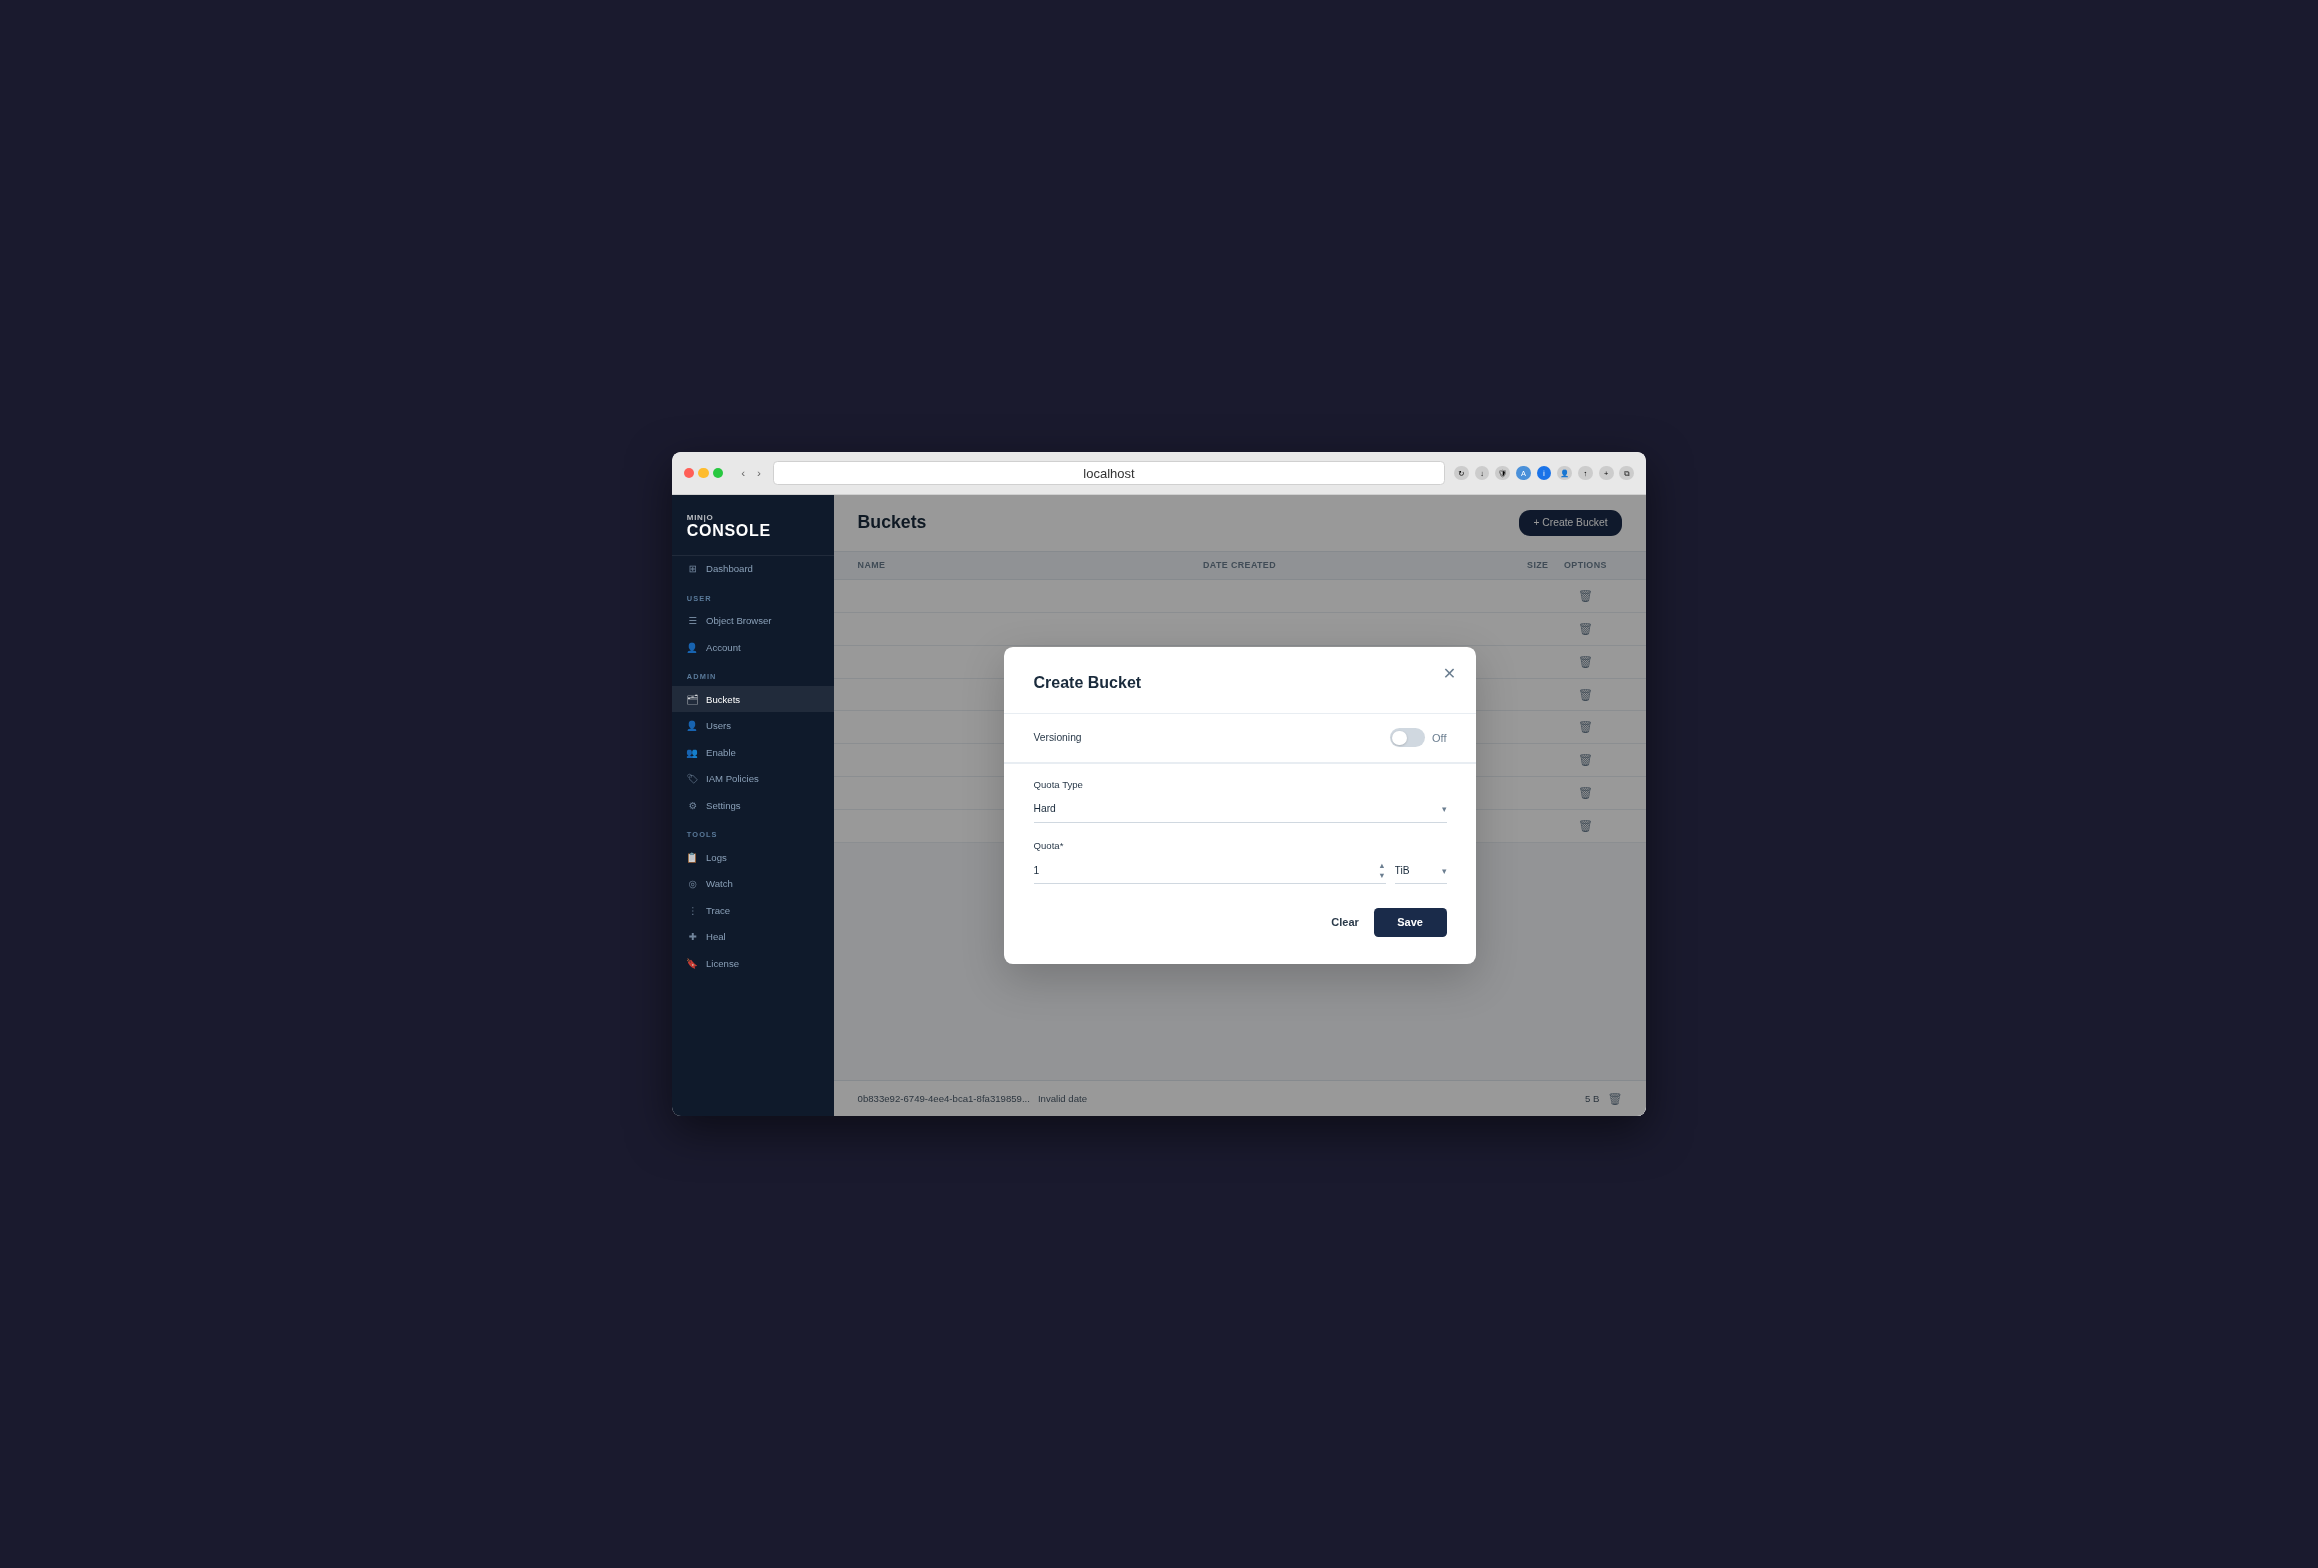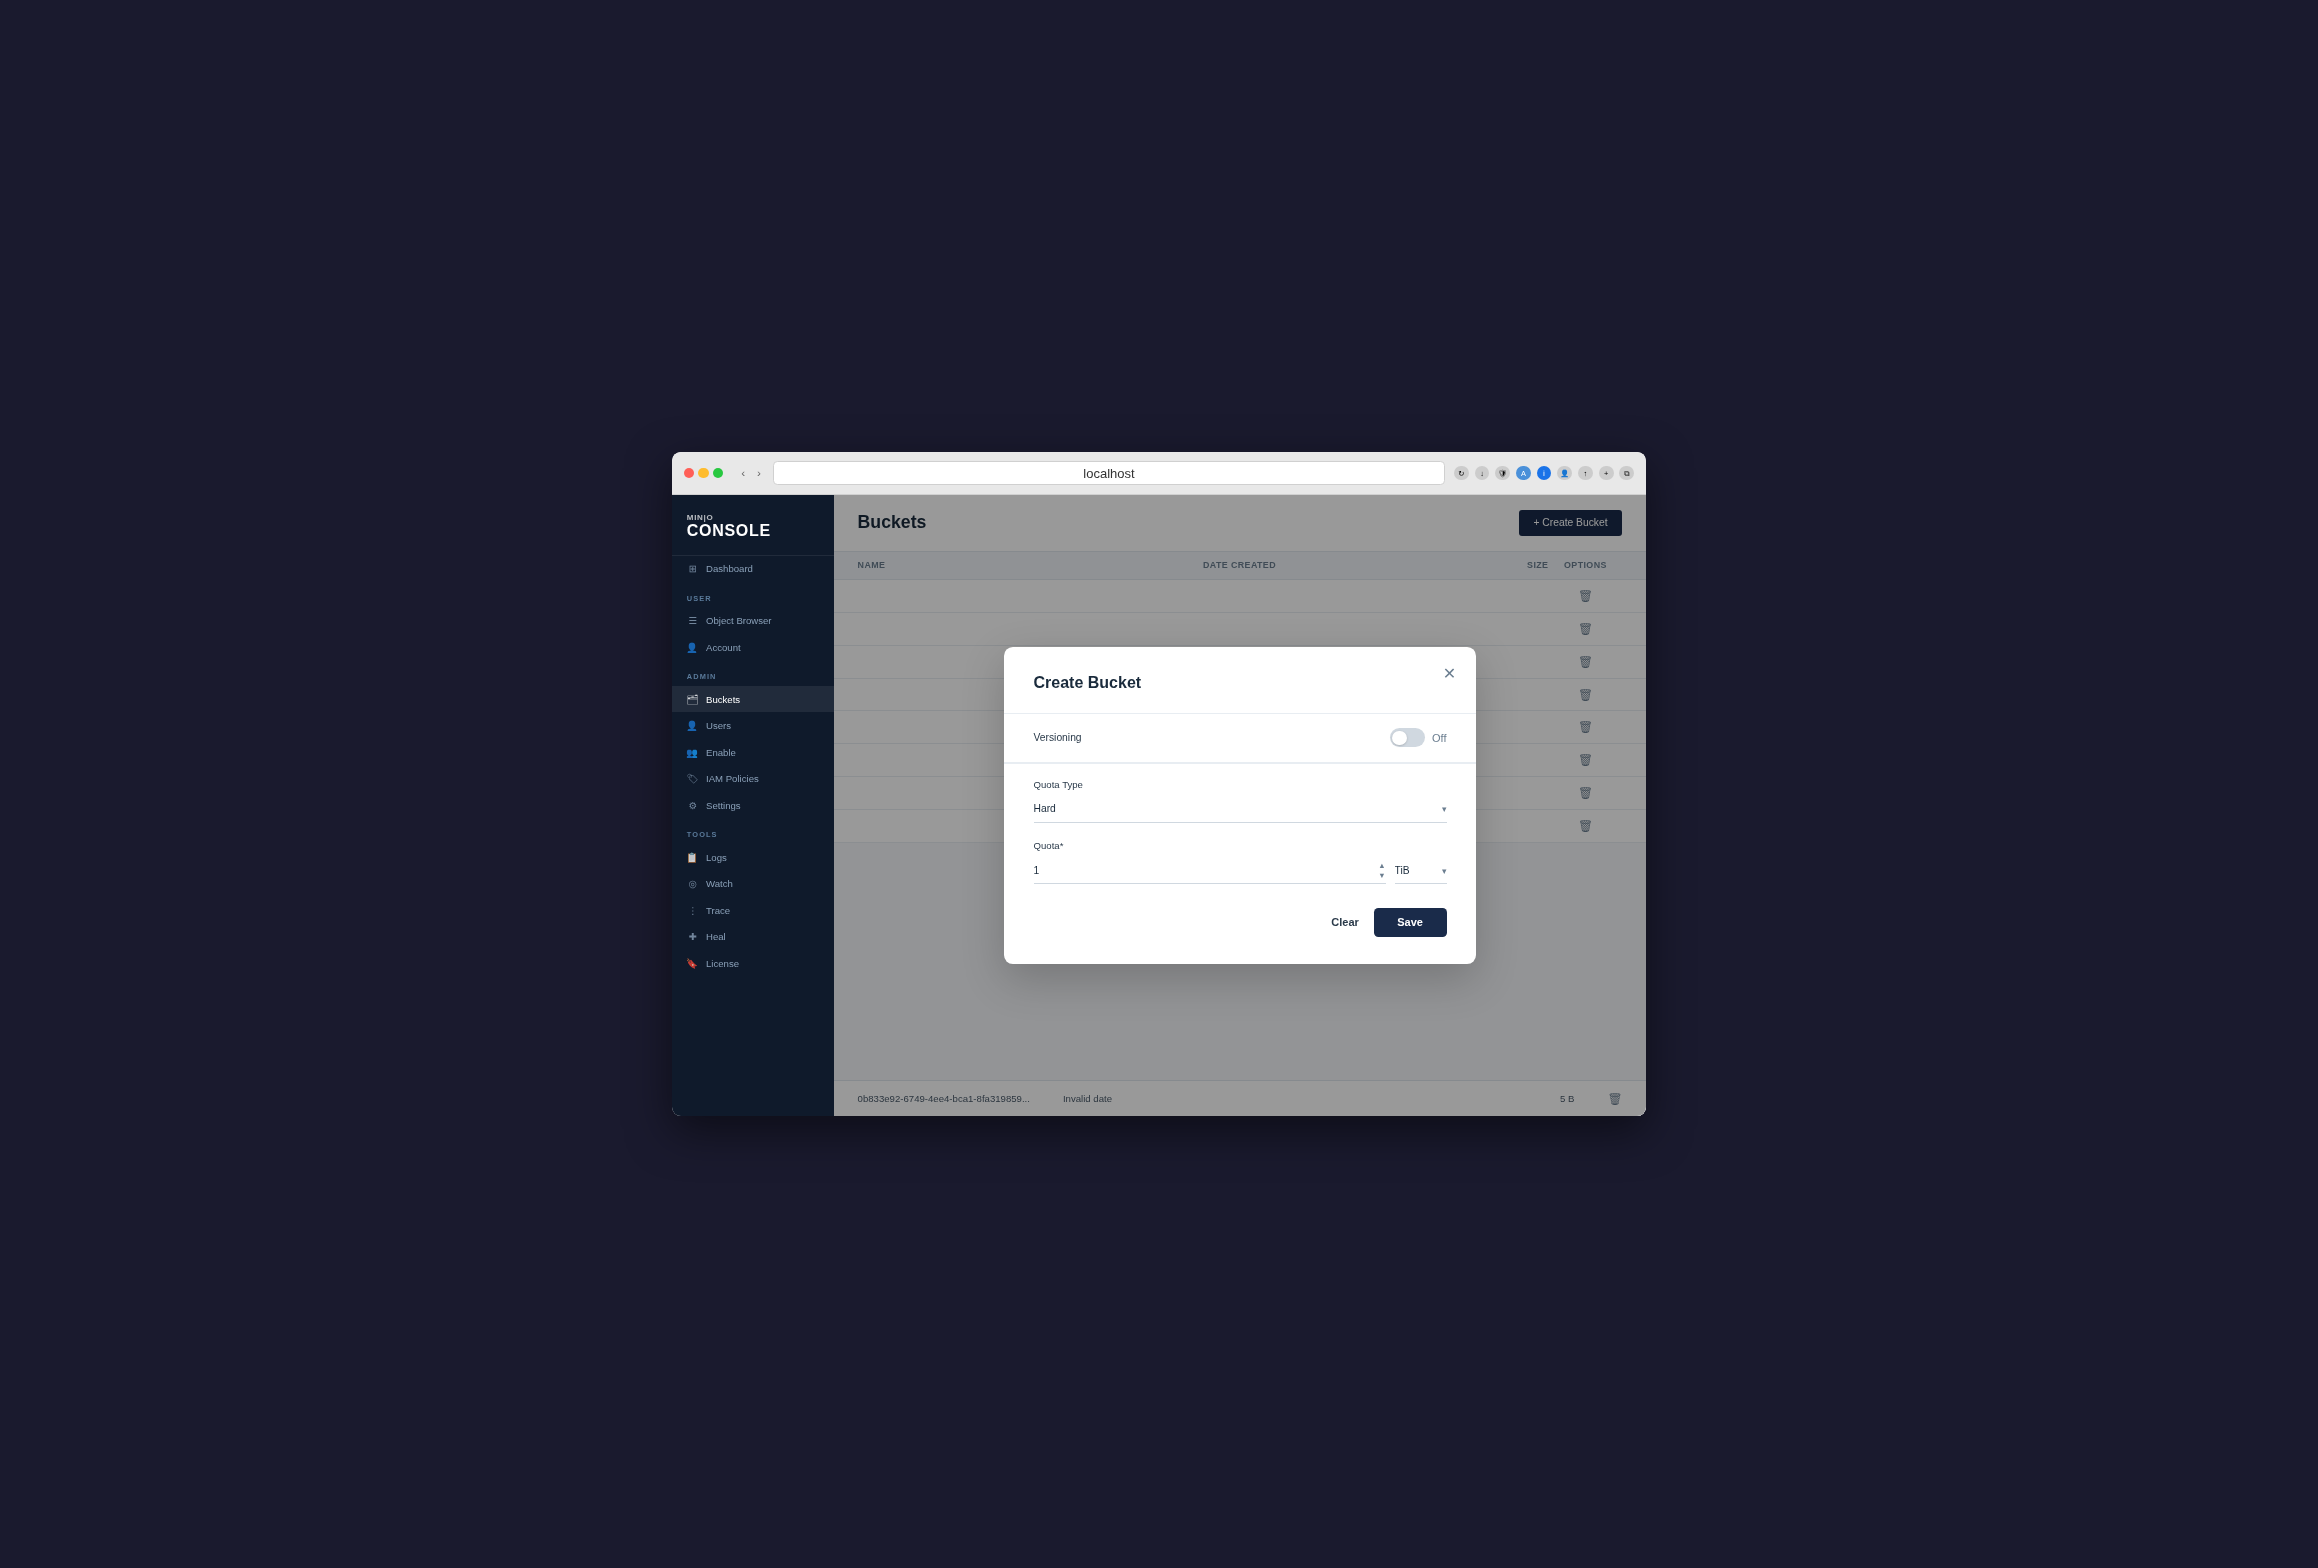--- a/index.html
+++ b/index.html
@@ -167,21 +167,21 @@
     .page-title {
       font-size: 17.7px;
       font-weight: 600;
       color: #1a2b3c;
     }
     .create-bucket-btn {
       background: #1a2b4a;
       color: white;
       border: none;
       padding: 7.4px 14.8px;
-      border-radius: 3px;
+      border-radius: 11px;
       font-size: 10.3px;
       cursor: pointer;
       display: flex;
       align-items: center;
       gap: 4.4px;
       font-weight: 500;
     }
     .table-area {
       flex: 1;
       padding: 0;
@@ -439,21 +439,21 @@
     }
     
     .bottom-row {
       display: flex;
       padding: 10.3px 23.6px;
       background: white;
       border-top: 0.7px solid #e0e6ed;
       font-size: 9.6px;
       color: #4a5a6a;
       align-items: center;
-      gap: 33px;
+      gap: 8px;
       justify-content: space-between;
     }
   </style>
 </head>
 <body>
 
 <div class="browser-window">
 
   <div class="browser-chrome">
     <div class="traffic-lights">

